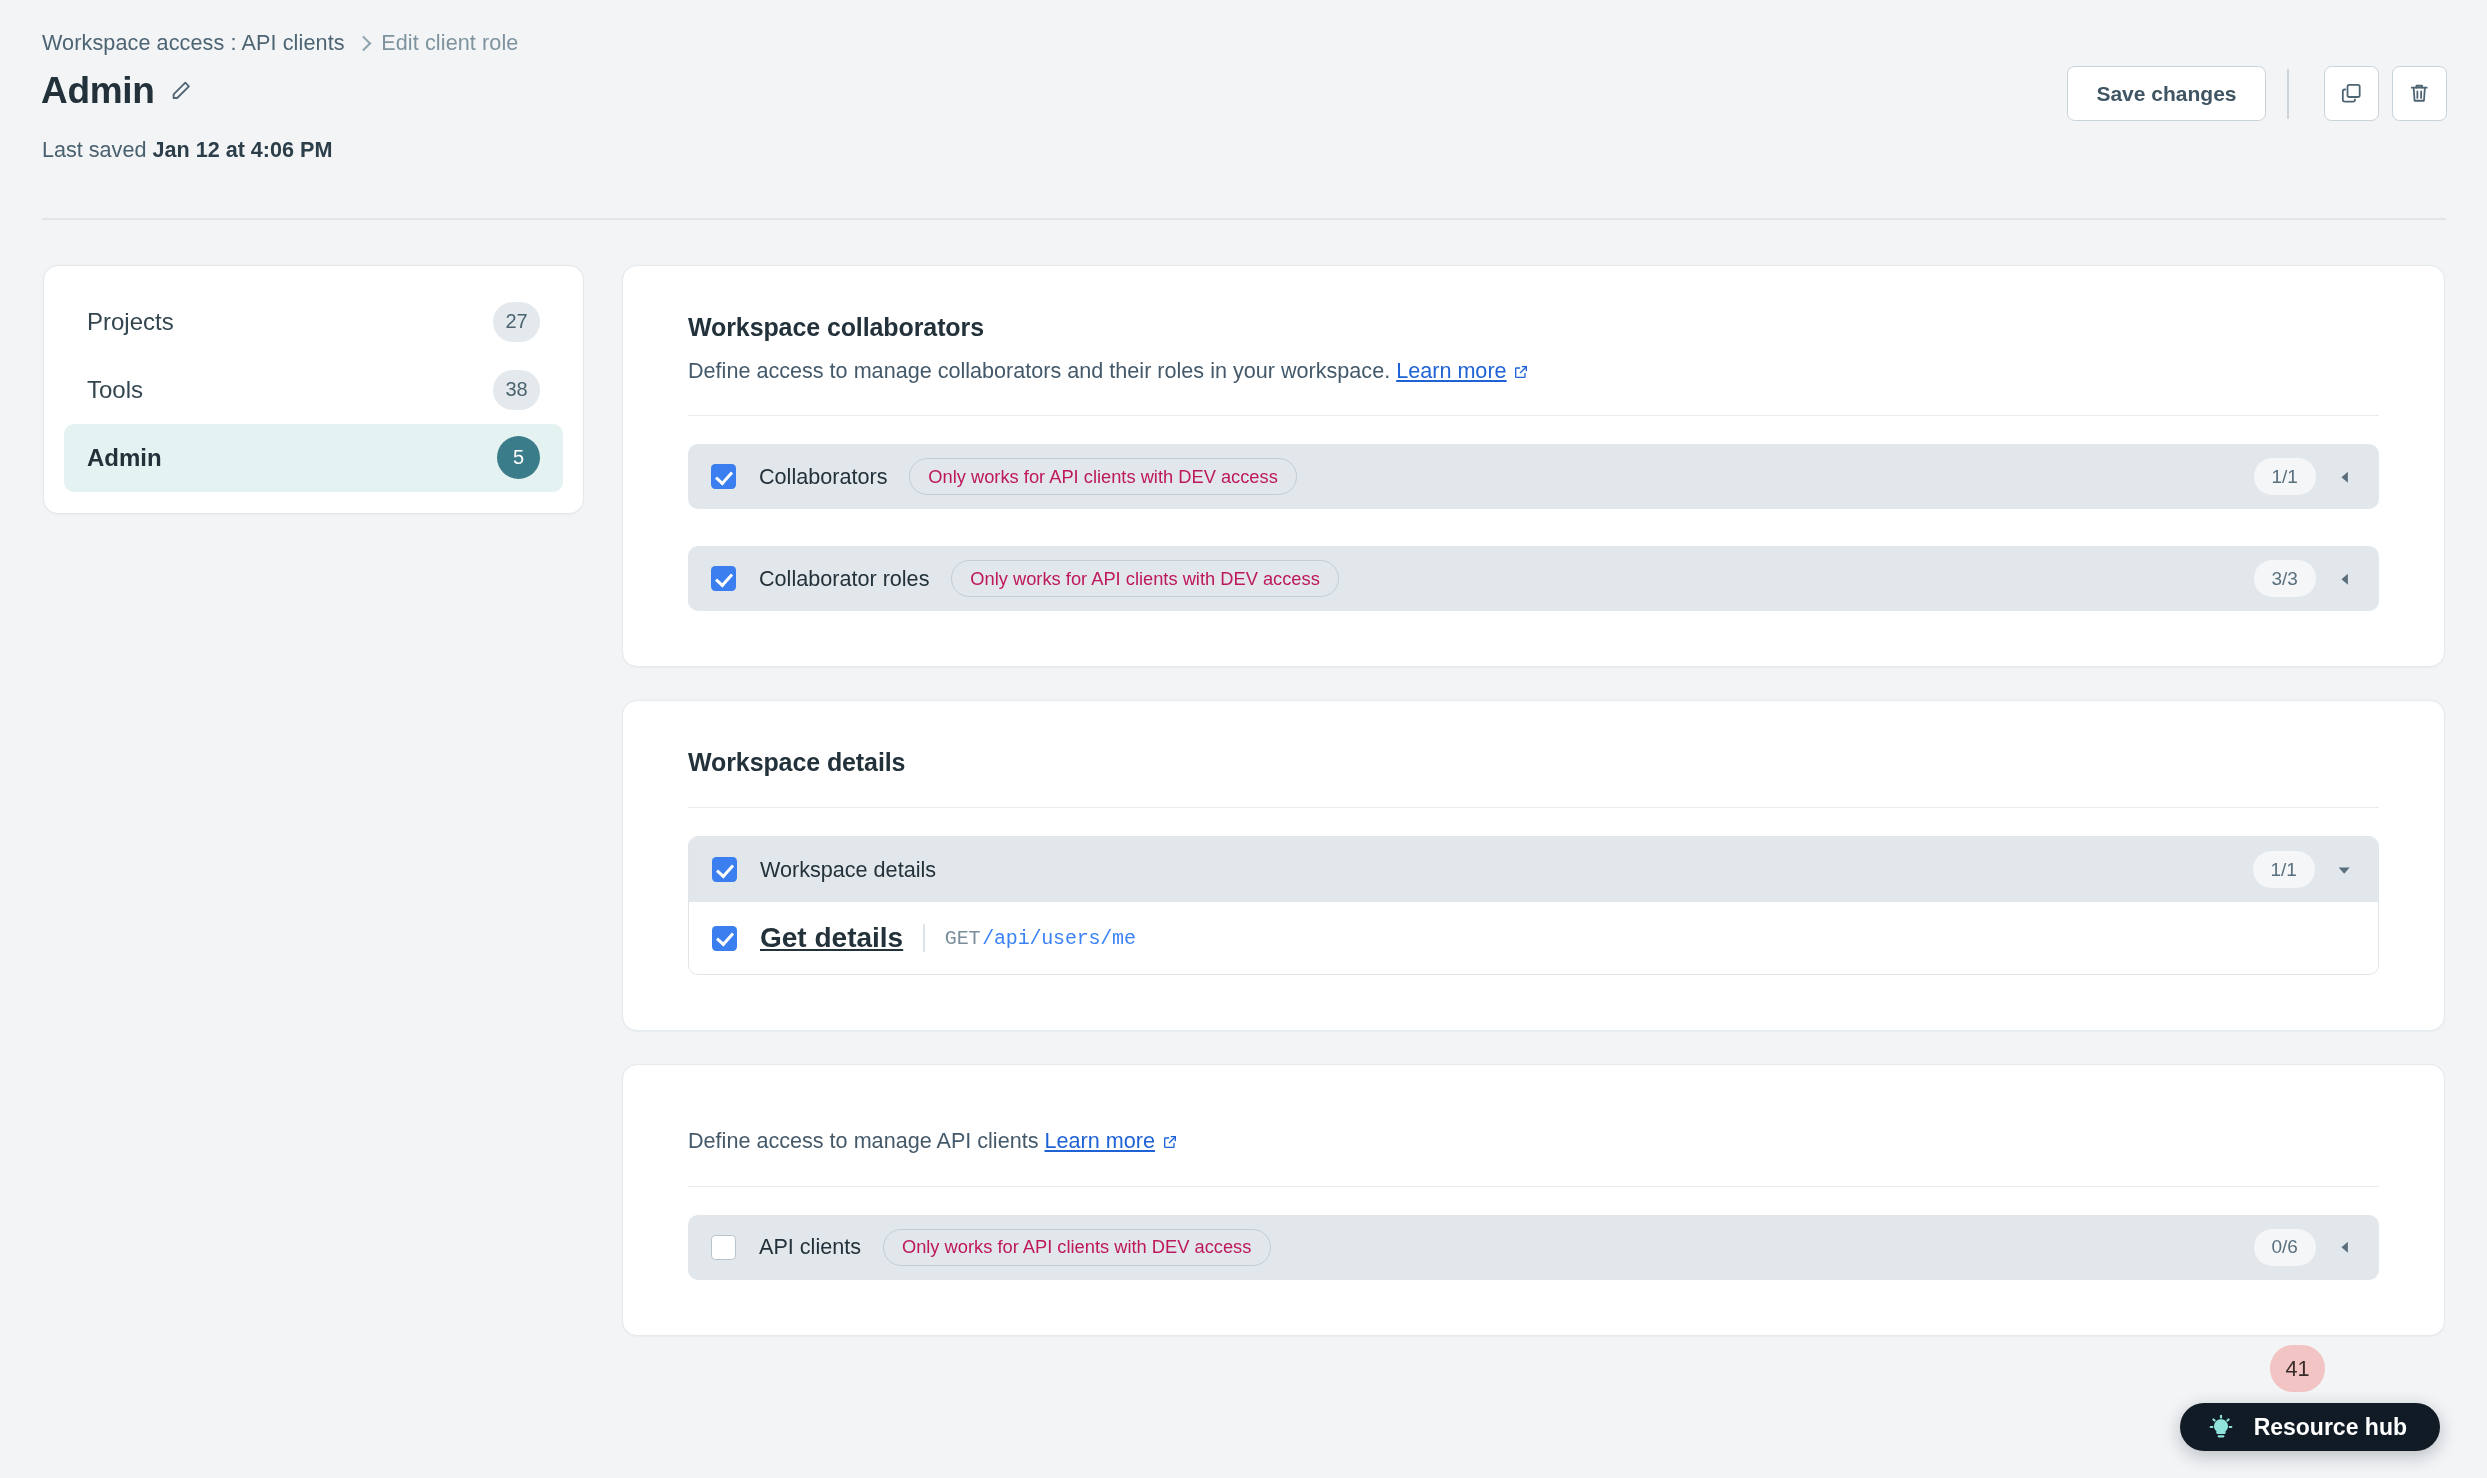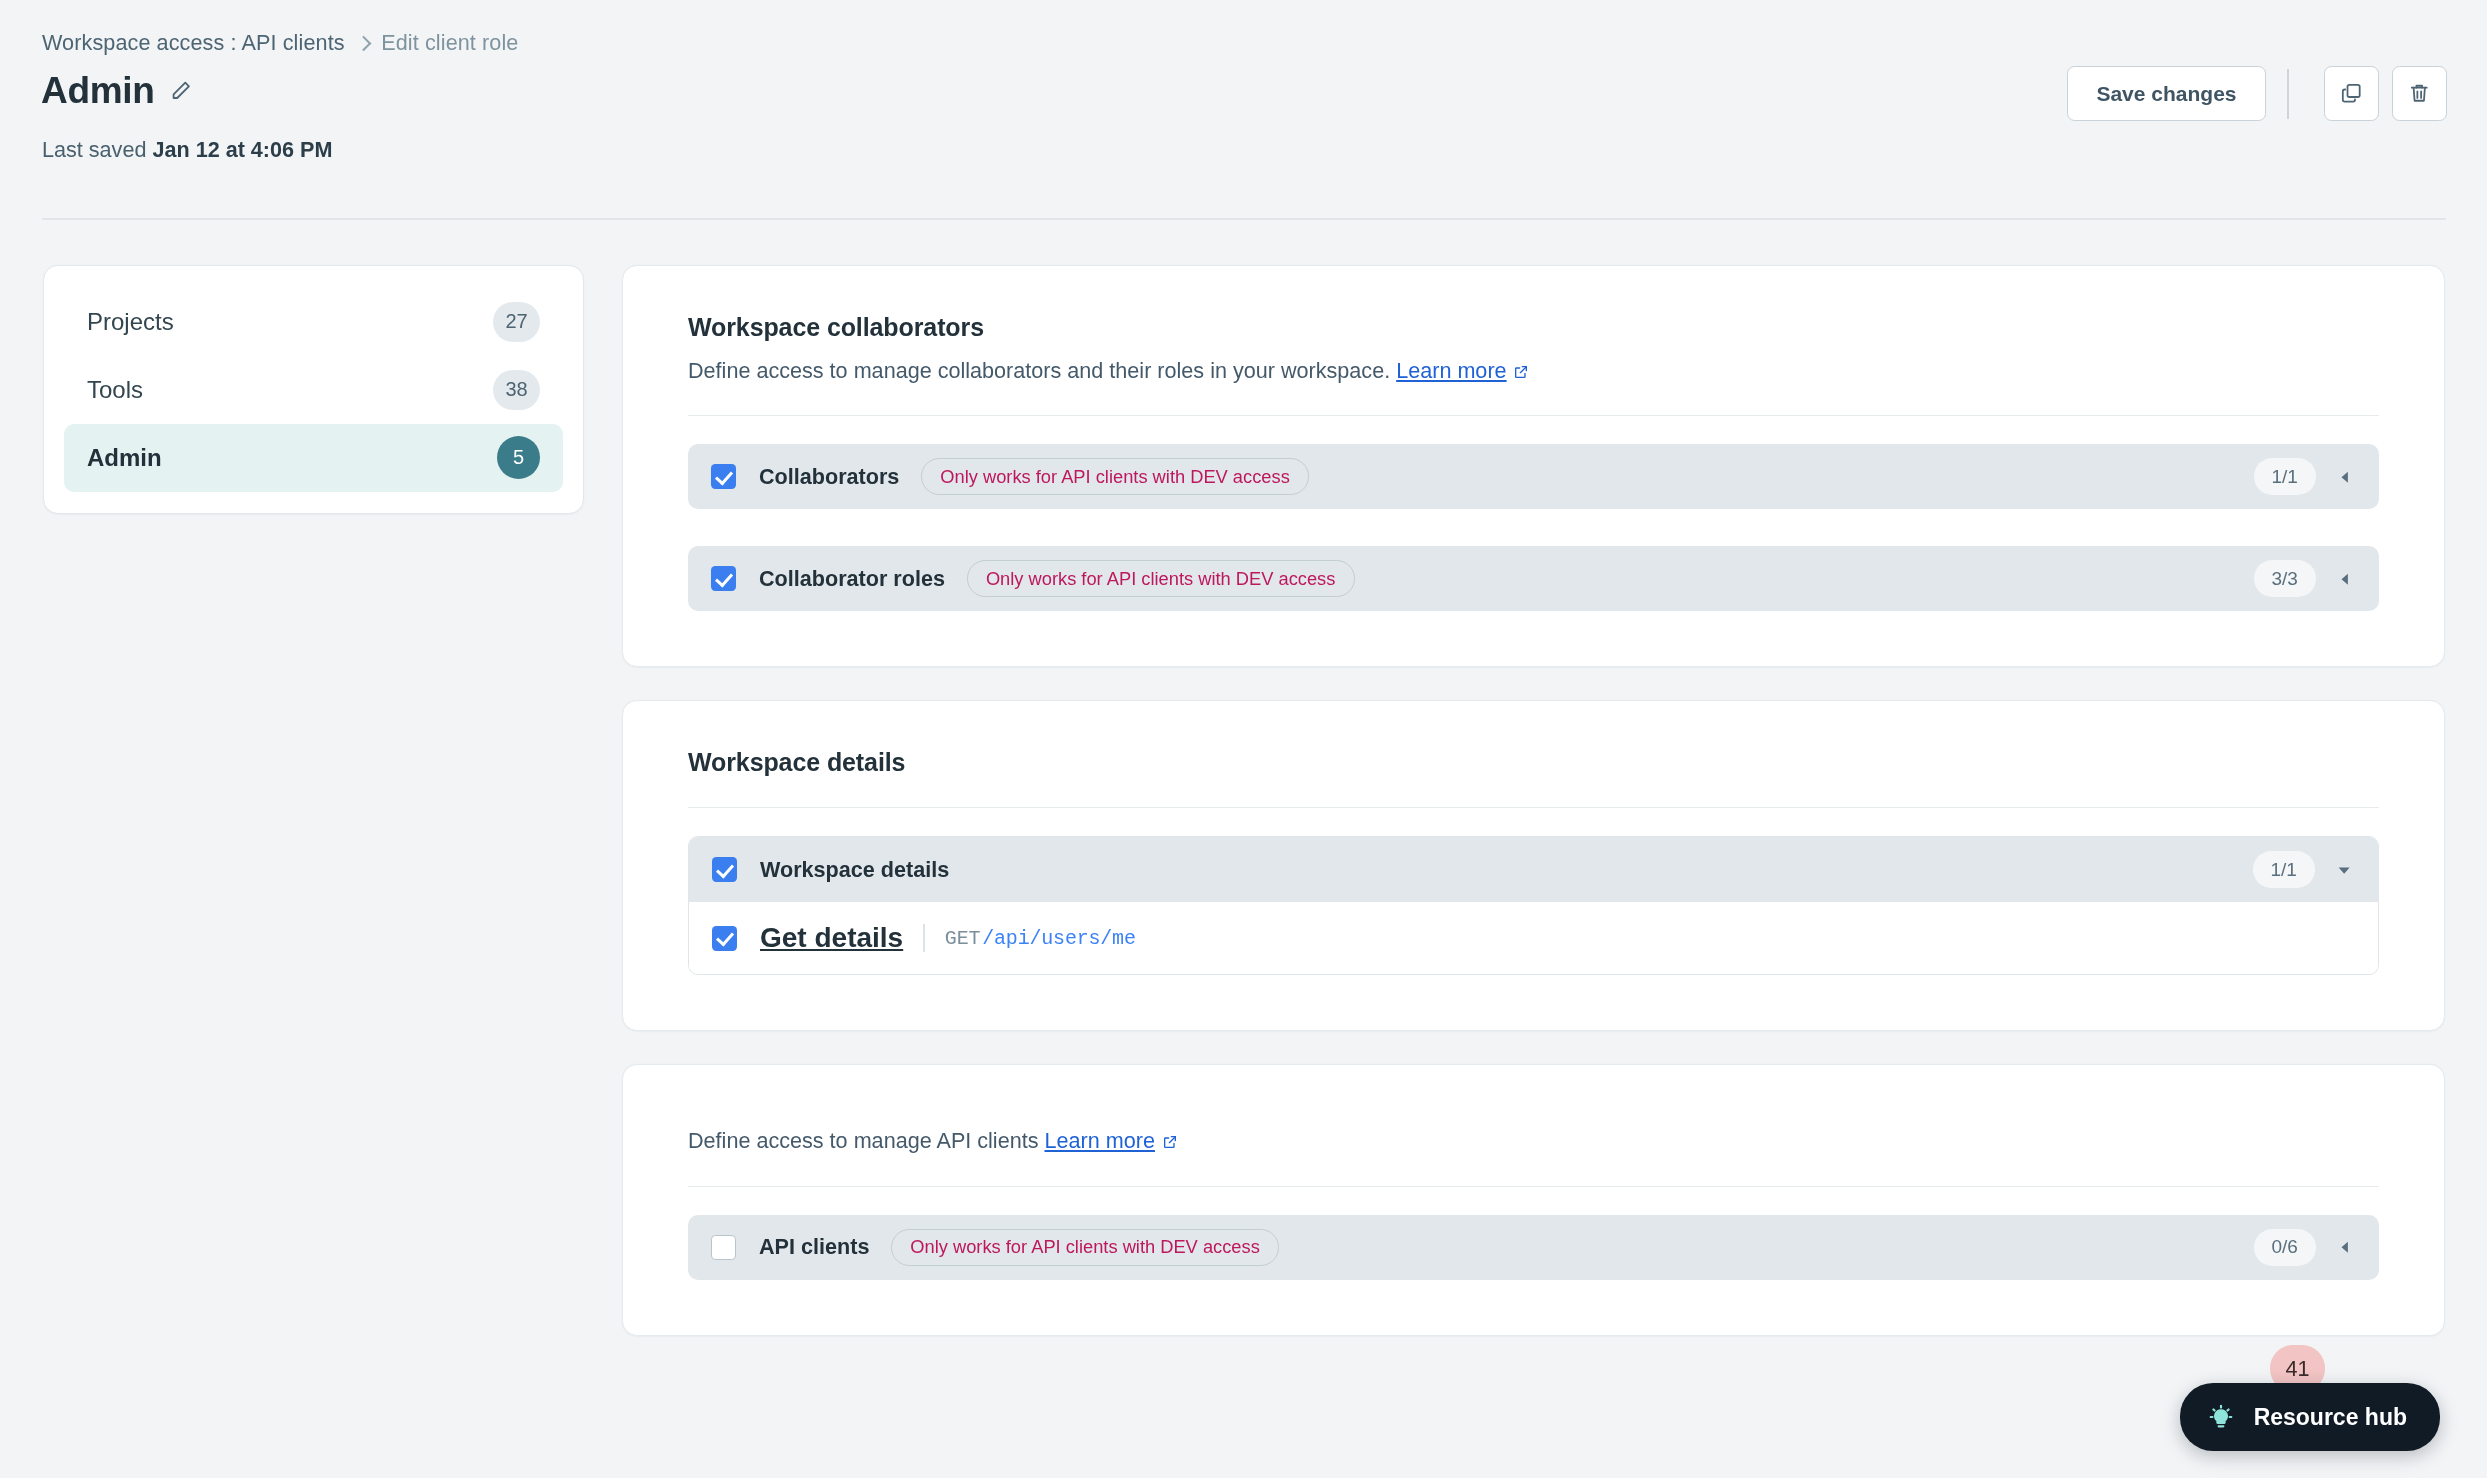--- a/index.html
+++ b/index.html
@@ -143,21 +143,21 @@
   .cbox::after {
     content: ""; position: absolute; left: 8.3px; top: 3.3px;
     width: 6.7px; height: 13.3px;
     border-right: 3.3px solid #fff; border-bottom: 3.3px solid #fff;
     transform: rotate(42deg);
   }
   .cbox.unchecked { background: #ffffff; border: 1.7px solid #b8c4cc; }
   .cbox.unchecked::after { display: none; }
 
   .perm-name {
-    margin-left: 23px; font-size: 21.6px; font-weight: 700; color: #22313a; white-space: nowrap;
+    margin-left: 23px; font-size: 21.6px; font-weight: 400; color: #22313a; white-space: nowrap;
   }
   .perm-pill {
     margin-left: 21.6px; height: 37px; padding: 0 18.3px;
     border: 1.2px solid #c3cdd4; border-radius: 18.3px;
     font-size: 18.3px; color: #be185d;
     display: flex; align-items: center; white-space: nowrap;
   }
   .perm-right { margin-left: auto; display: flex; align-items: center; gap: 20px; }
   .count-pill {
     height: 37px; min-width: 62px; padding: 0 15px; border-radius: 18.3px;
@@ -193,21 +193,21 @@
     position: absolute; right: 162px; bottom: 87px;
     width: 55px; height: 47px; border-radius: 23px;
     background: #f2c4c4; color: #3a2b2b; font-size: 21.6px;
     display: flex; align-items: center; justify-content: center;
     z-index: 9;
   }
 
   
   .resource-hub {
     position: absolute; right: 47px; bottom: 28px; z-index: 20;
-    height: 68px; padding: 0 33px 0 27px; border-radius: 33px;
+    height: 48px; padding: 0 33px 0 27px; border-radius: 33px;
     background: #101b25; color: #ffffff;
     display: flex; align-items: center; gap: 18.3px;
     font-size: 23px; font-weight: 700; cursor: pointer;
     box-shadow: 0 5px 18.3px rgba(15,25,35,.25);
   }
   .bulb-icon { width: 28px; height: 28px; display: block; }
 </style>
 </head>
 <body>
 

